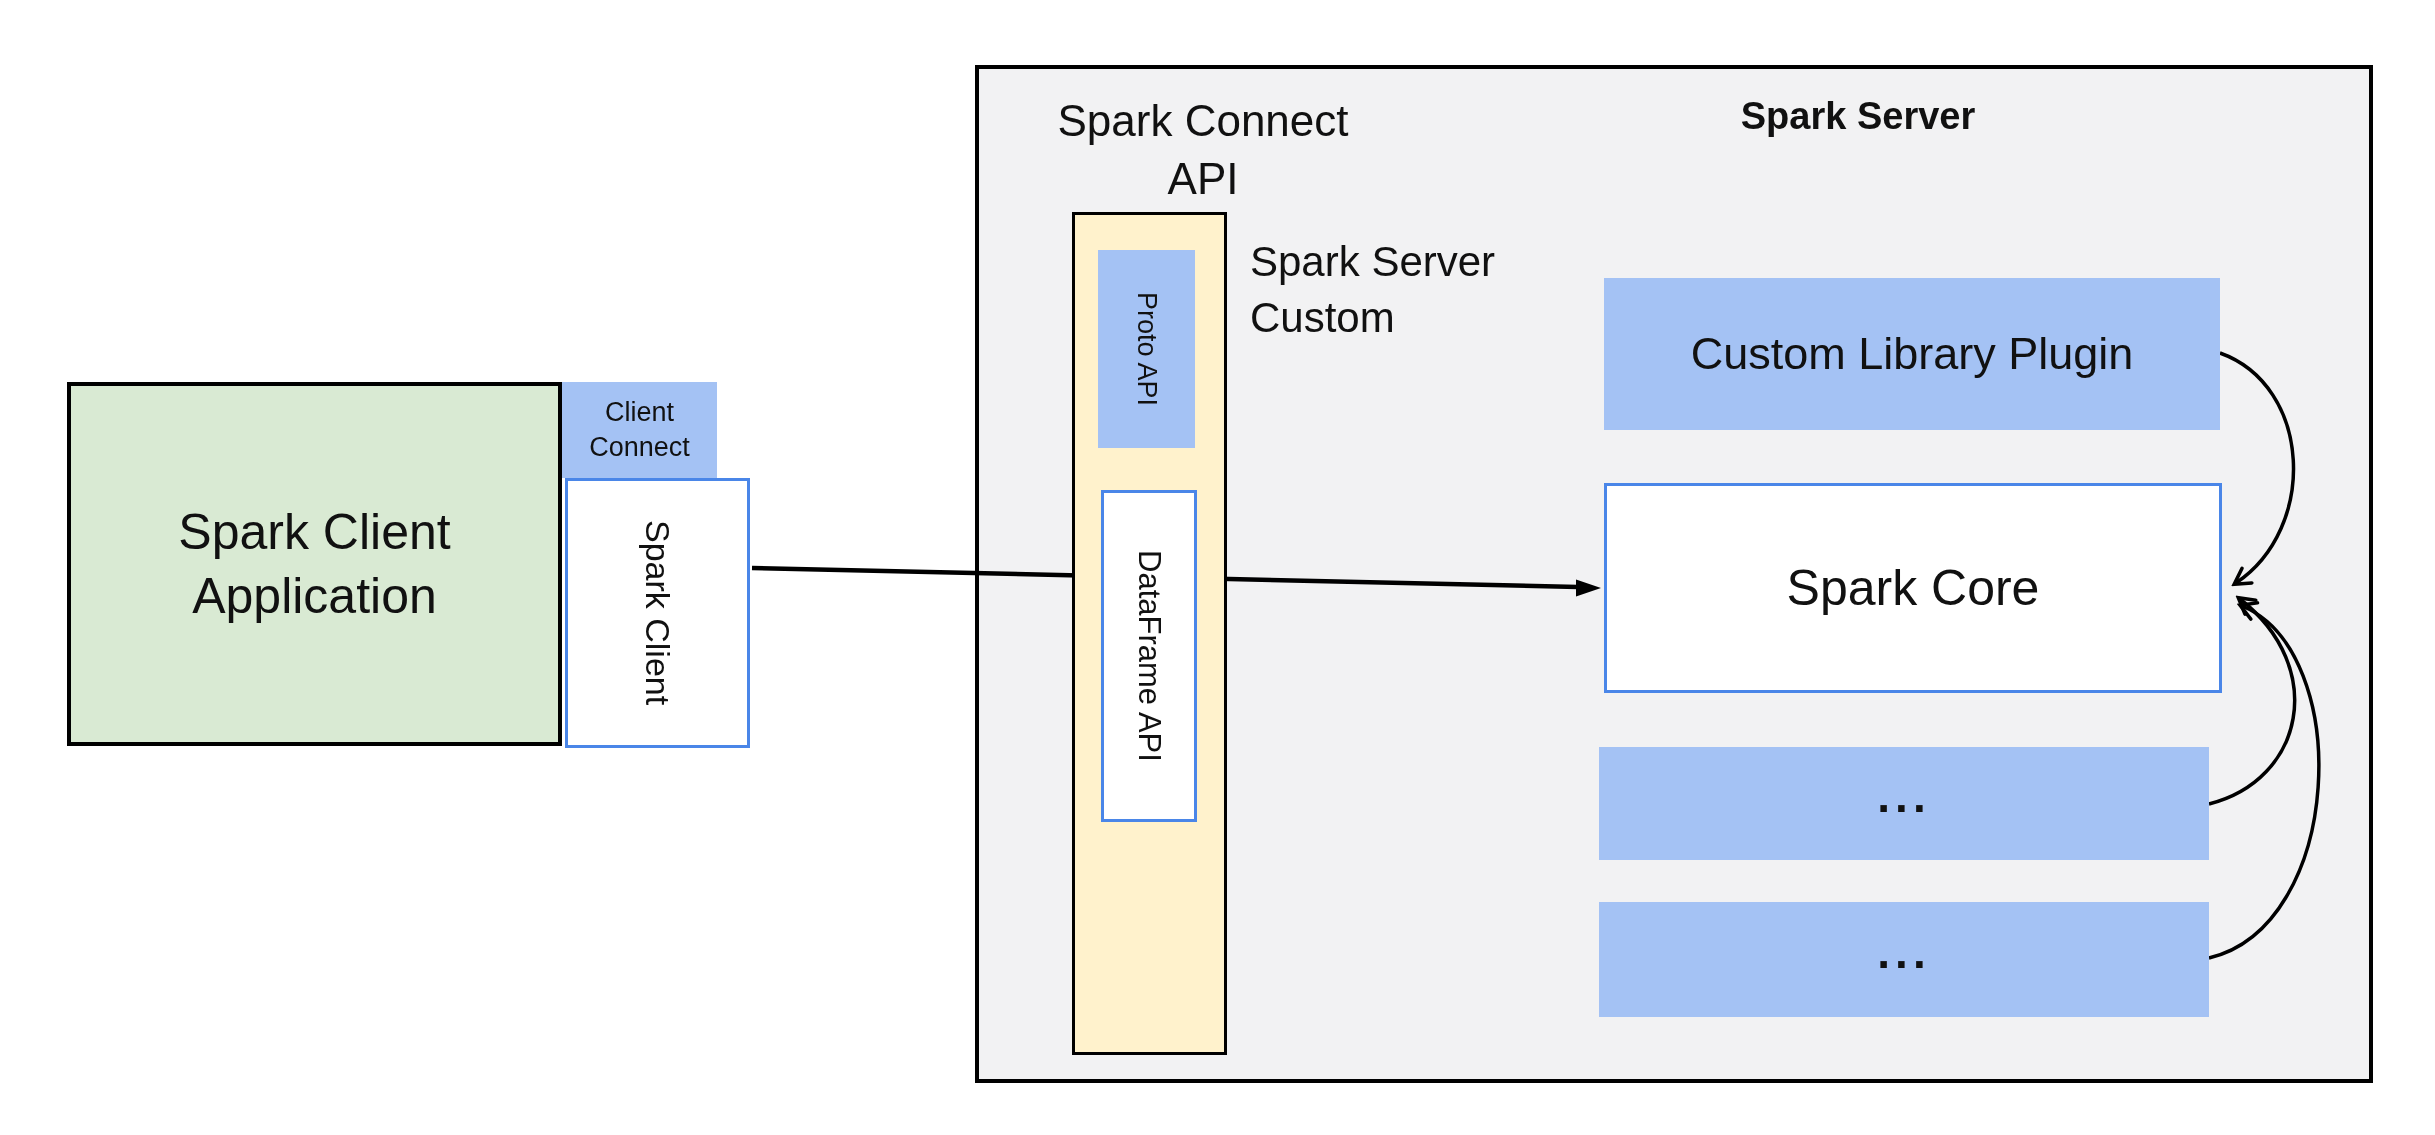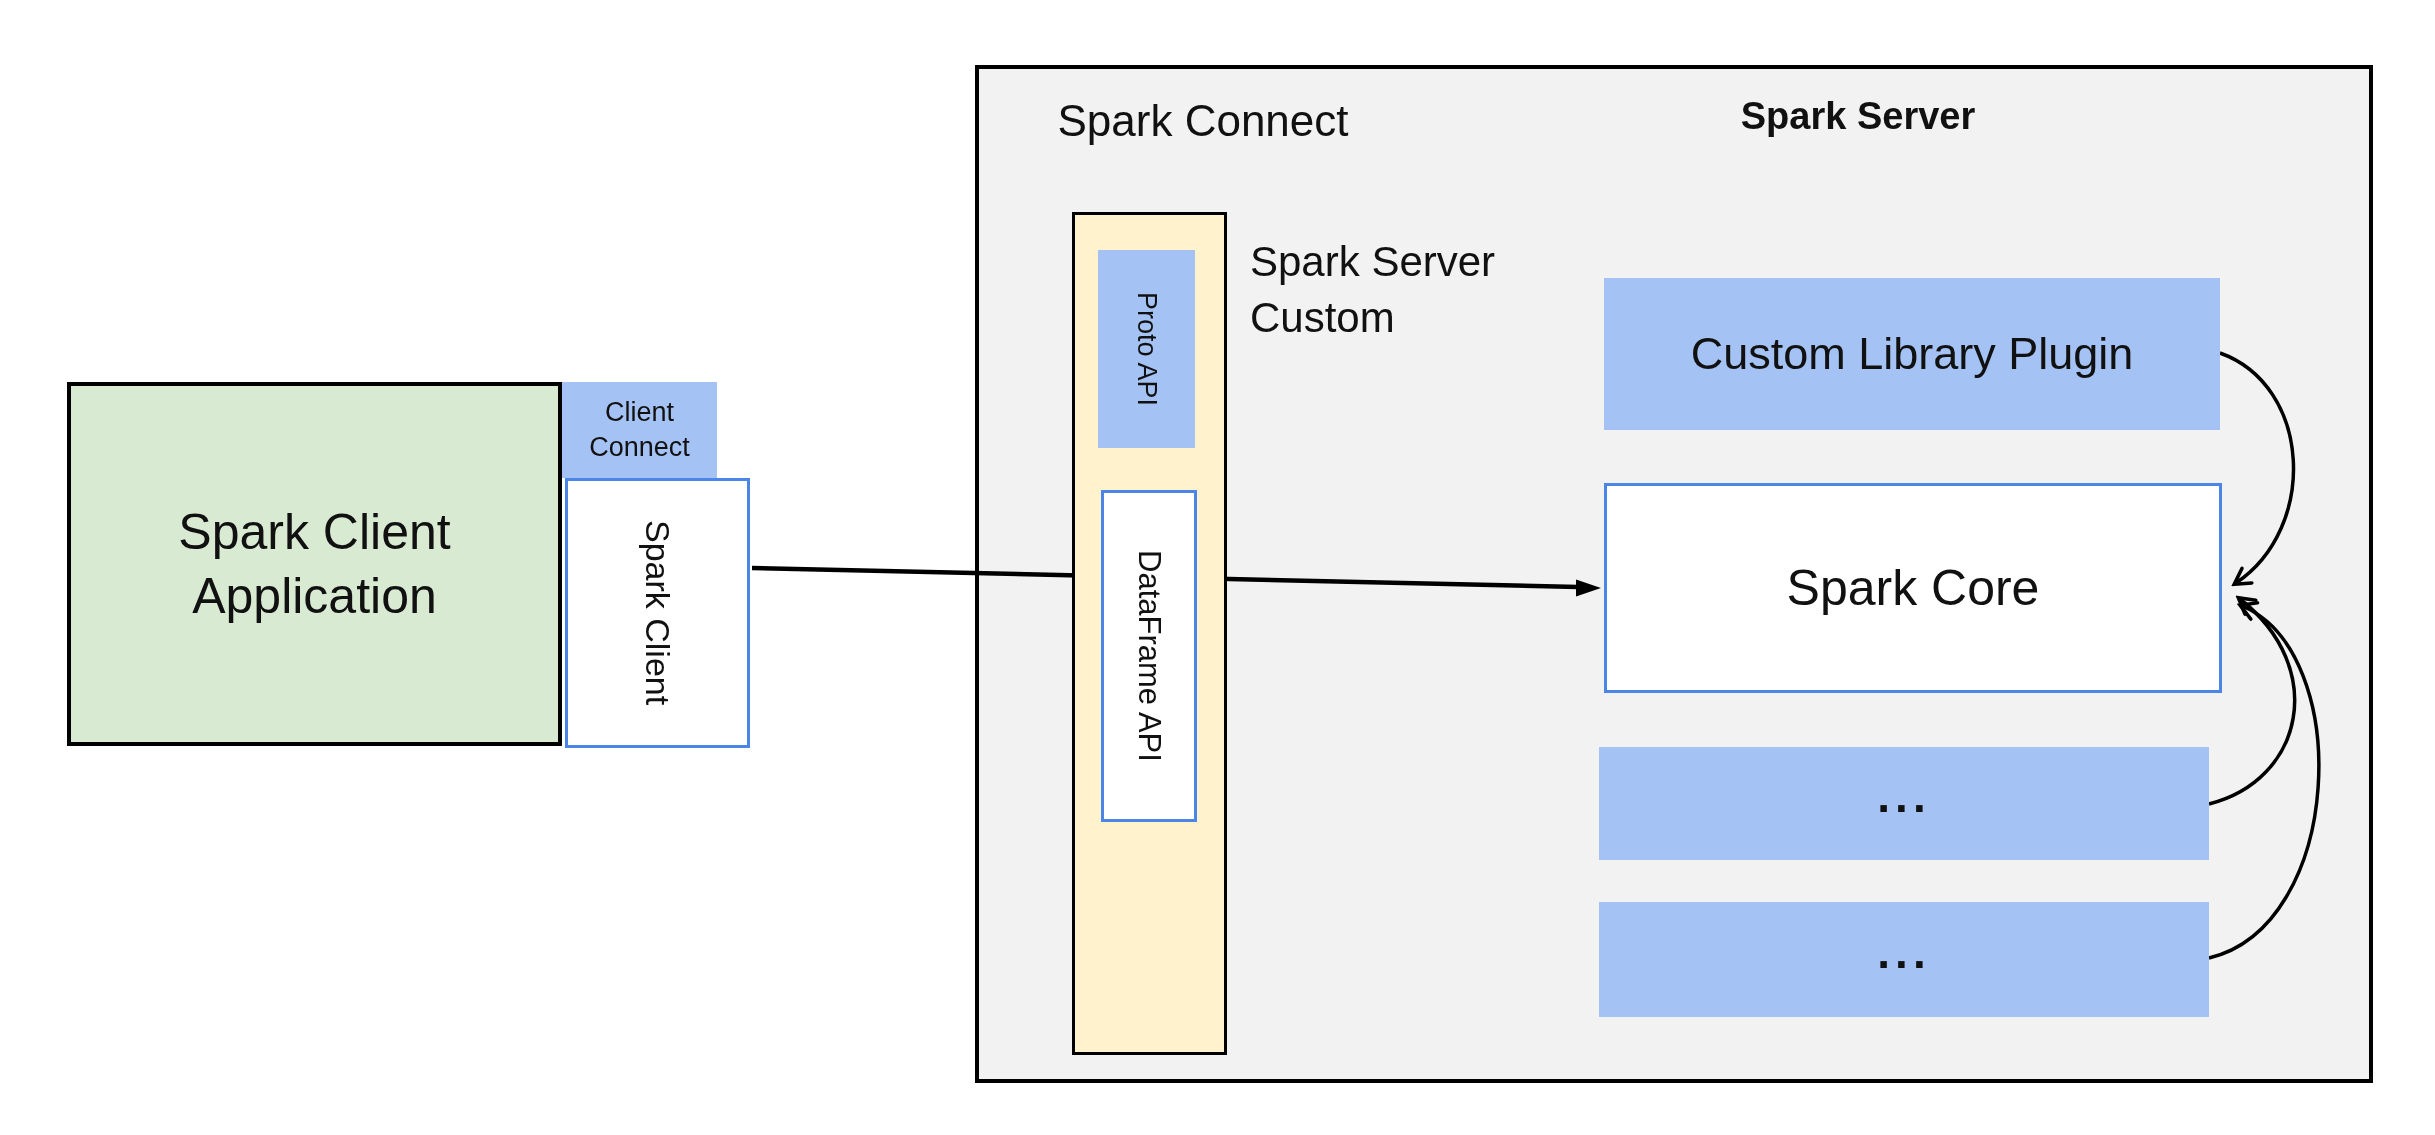--- a/index.html
+++ b/index.html
@@ -64,20 +64,21 @@
 
     <path d="M 2220,353 C 2312,386 2318,528 2236,583" fill="none" stroke="#000" stroke-width="3.5" marker-end="url(#vee)"></path>
 
     <path d="M 2209,804 C 2304,780 2328,668 2240,599" fill="none" stroke="#000" stroke-width="3.5" marker-end="url(#vee)"></path>
 
     <path d="M 2209,958 C 2344,926 2354,652 2242,606" fill="none" stroke="#000" stroke-width="3.5" marker-end="url(#vee)"></path>
   </svg>
 
   <div class="lbl connect-title">
     <div>Spark Connect</div>
+    <div>API</div>
   </div>
 
   <div class="lbl server-title">Spark Server</div>
 
   <div class="lbl library-label">
     <div>Spark Server</div>
     <div>Custom</div>
   </div>
 
   <div class="box client-app">

